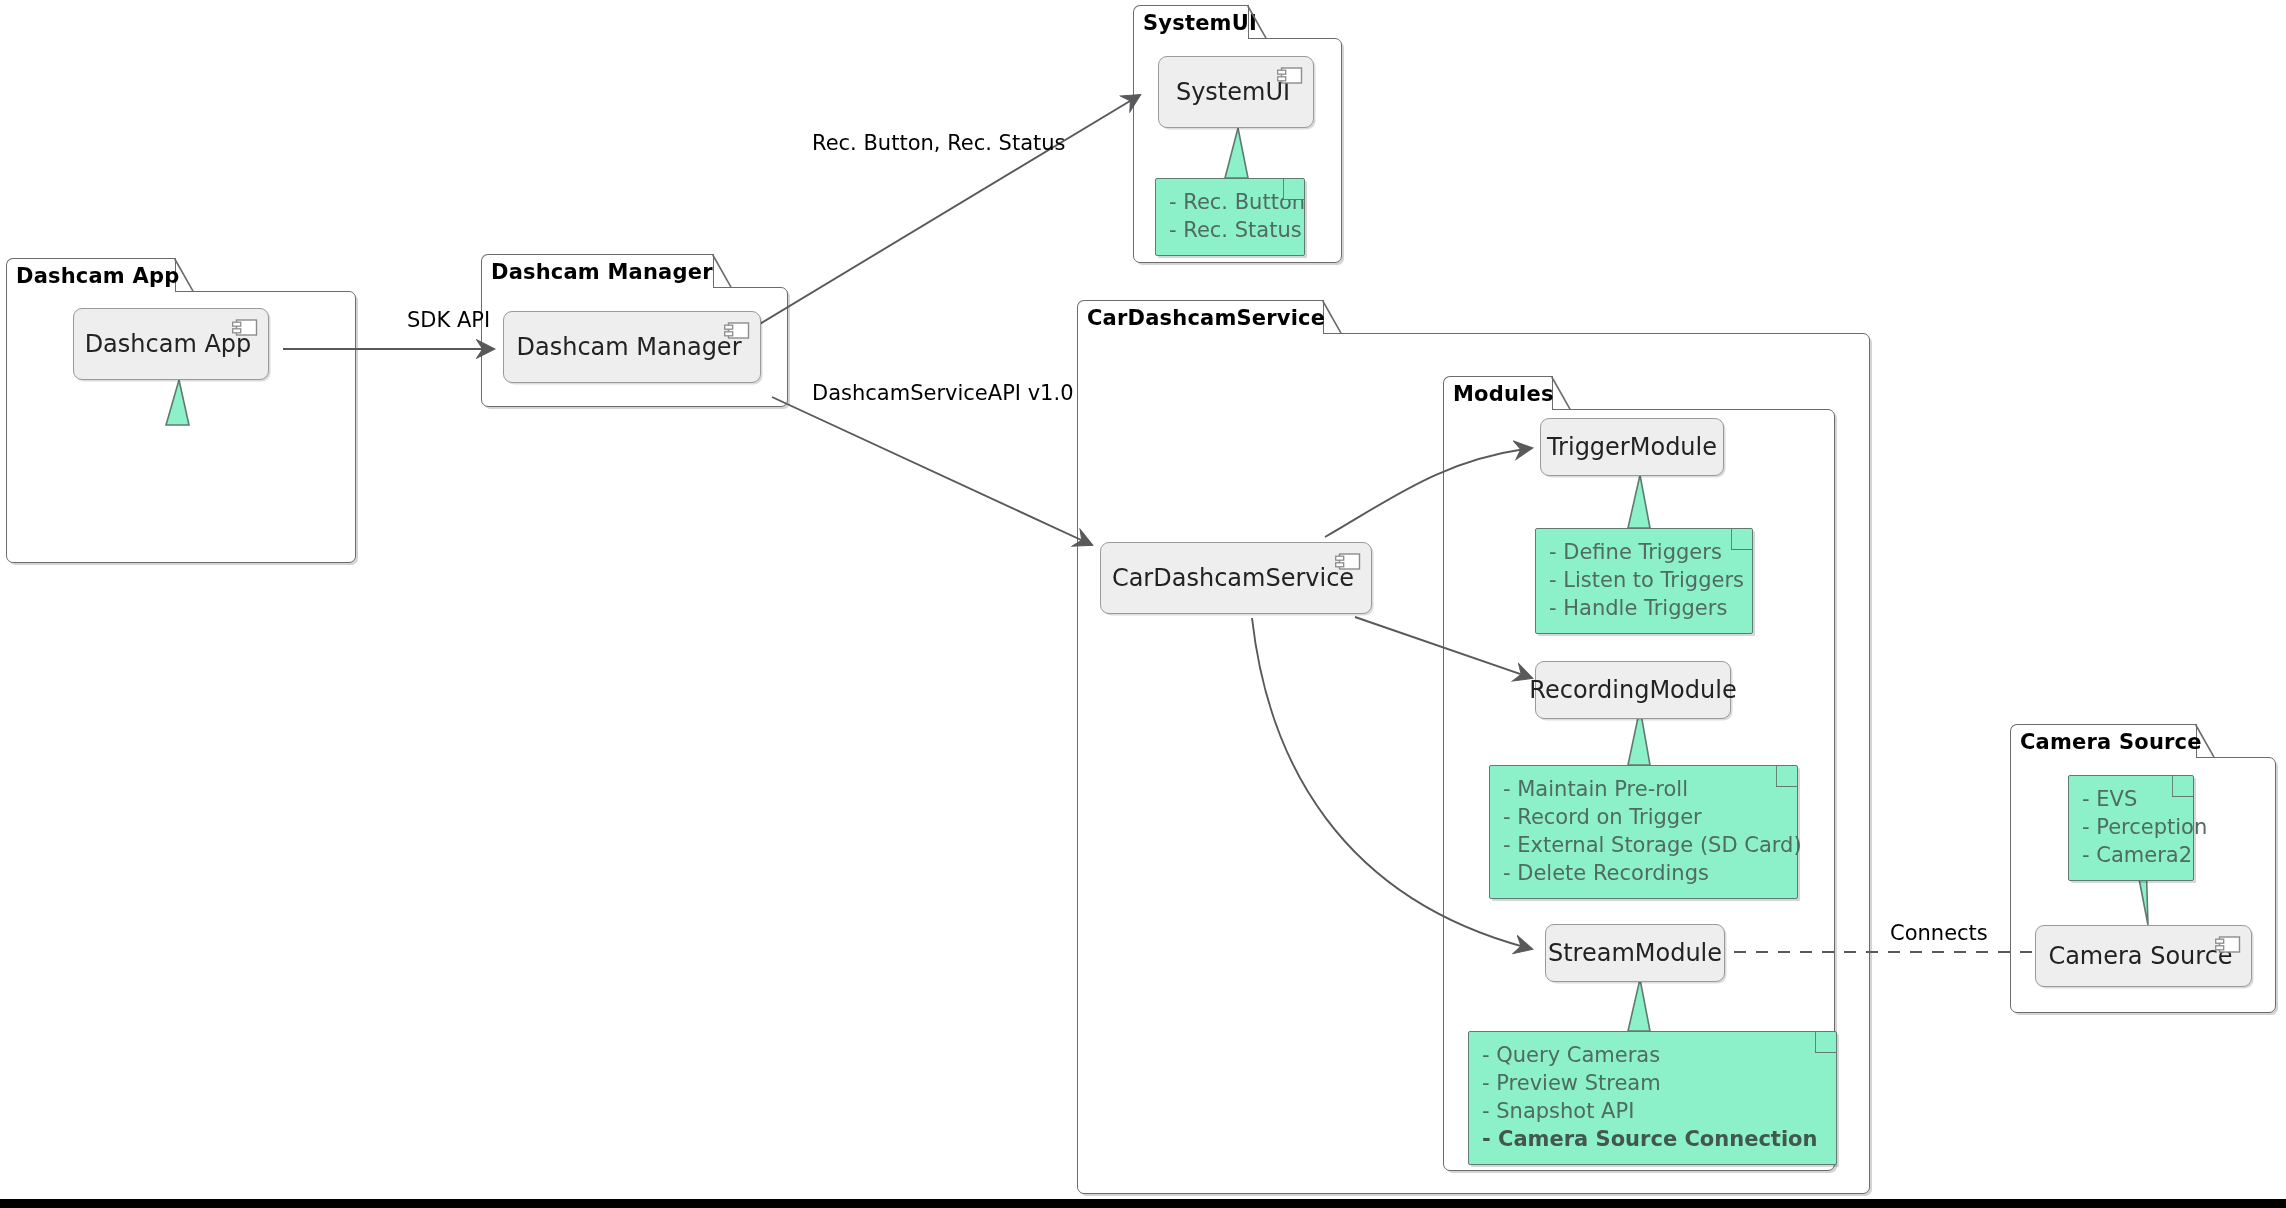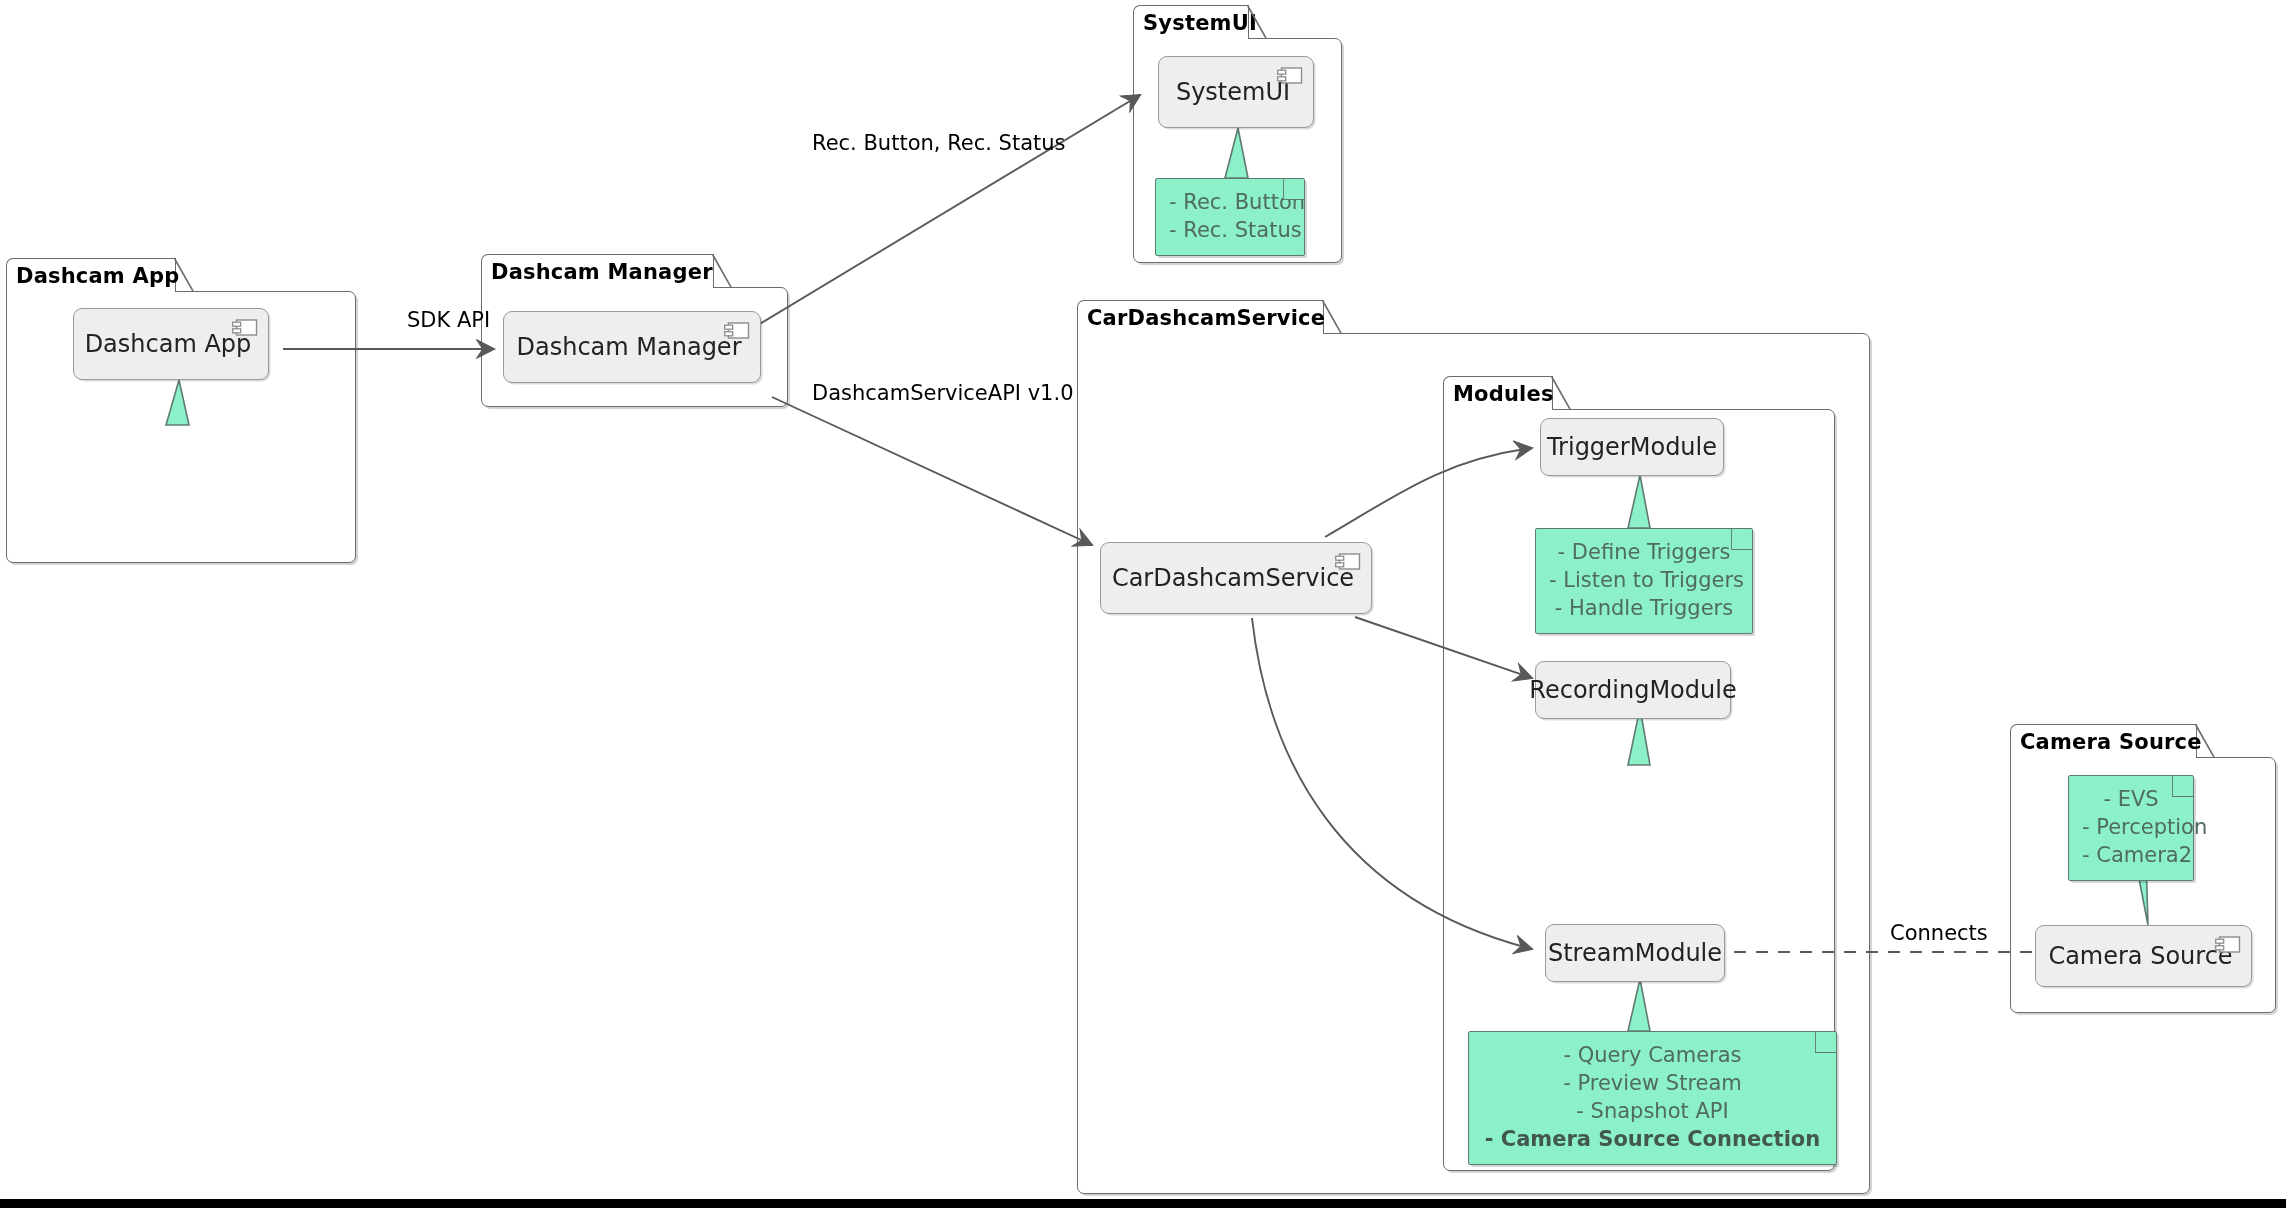--- a/index.html
+++ b/index.html
@@ -107,21 +107,21 @@
     border-radius: 2px;
   }
   .note-fold {
     position: absolute;
     right: -1px;
     top: -1px;
     width: 22px;
     height: 22px;
     z-index: 6;
   }
-  .note-line { white-space: nowrap; text-align: center; }
+  .note-line { white-space: nowrap; }
   .note-line.b { font-weight: bold; color: #42574f; }
 
   
   svg.links {
     position: absolute;
     left: 0; top: 0;
     width: 2286px;
     height: 1208px;
     z-index: 4;
     overflow: visible;
@@ -313,20 +313,30 @@
       <path d="M 0 0 L 0 22 L 22 22" fill="none" stroke="#5f7a70" stroke-width="1.8"></path>
     </svg>
     <div class="note-line">- Define Triggers</div>
     <div class="note-line">- Listen to Triggers</div>
     <div class="note-line">- Handle Triggers</div>
   </div>
 
   <div class="comp" style="left:1535px; top:661px; width:196px; height:58px;">
     <span class="comp-label">RecordingModule</span>
   </div>
+  <div class="note" style="left:1489px; top:765px; width:309px;">
+    <svg class="note-fold" viewBox="0 0 22 22" xmlns="http://www.w3.org/2000/svg">
+      <path d="M 0 0 L 22 22 L 0 22 Z" fill="#8CF0C8" stroke="none"></path>
+      <path d="M 0 0 L 0 22 L 22 22" fill="none" stroke="#5f7a70" stroke-width="1.8"></path>
+    </svg>
+    <div class="note-line">- Maintain Pre-roll</div>
+    <div class="note-line">- Record on Trigger</div>
+    <div class="note-line">- External Storage (SD Card)</div>
+    <div class="note-line">- Delete Recordings</div>
+  </div>
 
   <div class="comp" style="left:1545px; top:924px; width:180px; height:58px;">
     <span class="comp-label">StreamModule</span>
   </div>
   <div class="note" style="left:1468px; top:1031px; width:369px;">
     <svg class="note-fold" viewBox="0 0 22 22" xmlns="http://www.w3.org/2000/svg">
       <path d="M 0 0 L 22 22 L 0 22 Z" fill="#8CF0C8" stroke="none"></path>
       <path d="M 0 0 L 0 22 L 22 22" fill="none" stroke="#5f7a70" stroke-width="1.8"></path>
     </svg>
     <div class="note-line">- Query Cameras</div>

